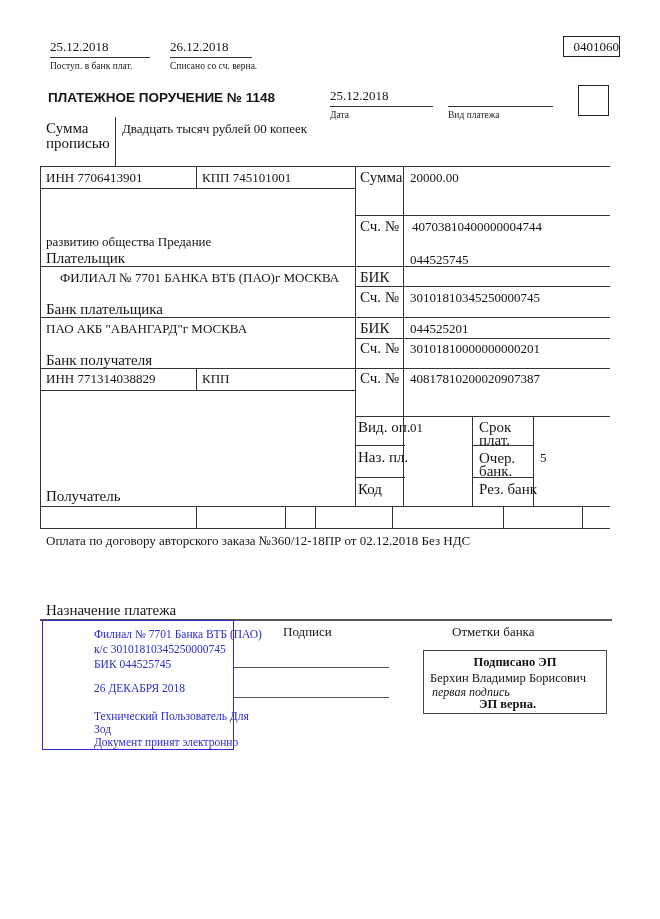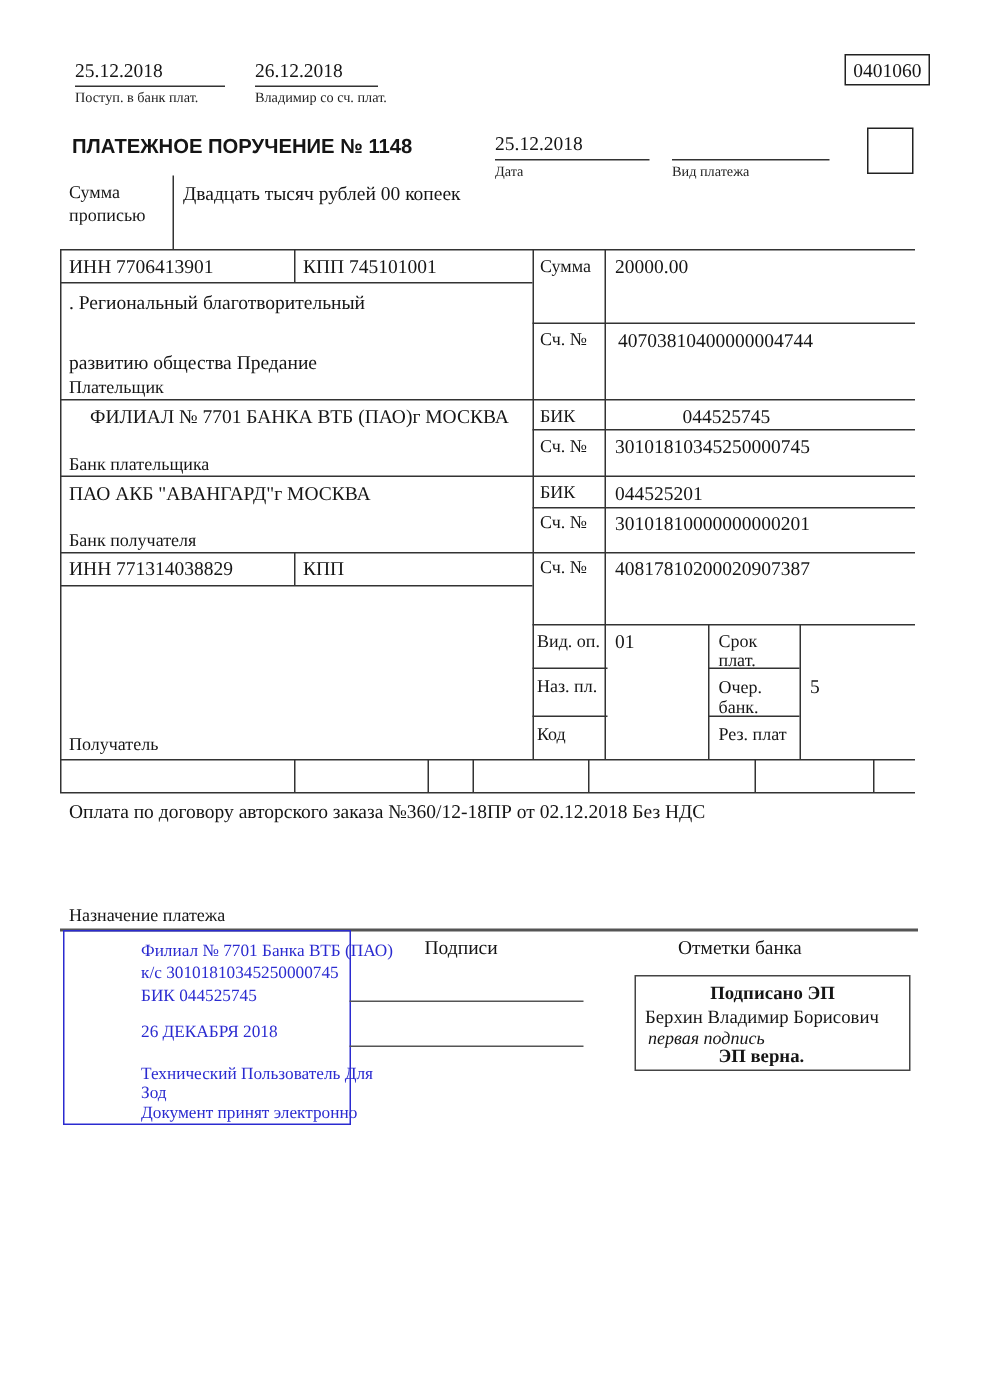--- a/index.html
+++ b/index.html
@@ -1,20 +1,20 @@
 <!DOCTYPE html>
 <html><head>
 <meta charset="utf-8">
 <style>
   html,body{margin:0;padding:0;background:#ffffff;}
   #page{position:relative;width:660px;height:919px;background:#ffffff;overflow:hidden;
         font-family:"Liberation Serif","DejaVu Serif",serif;color:#151515;}
   .t{position:absolute;font-size:13px;line-height:15px;white-space:nowrap;}
   .wrap{white-space:normal;}
-  .lbl{position:absolute;font-size:12px;line-height:13px;white-space:nowrap;}
+  .lbl{position:absolute;font-size:15px;line-height:13px;white-space:nowrap;}
   .sm{position:absolute;font-size:9.5px;line-height:11px;white-space:nowrap;color:#222;}
   .title{position:absolute;font-family:"Liberation Sans","DejaVu Sans",sans-serif;
          font-weight:bold;font-size:13.5px;white-space:nowrap;}
   .hl{position:absolute;height:0;border-top:1px solid #333;}
   .vl{position:absolute;width:0;border-left:1px solid #333;}
   .box{position:absolute;border:1.5px solid #222;display:flex;align-items:center;justify-content:center;}
   .name3{line-height:20px;}
   .stamp{position:absolute;border:1px solid #2b2bd0;color:#2b2bd0;}
   .stamp .t{color:#2b2bd0;font-size:11.5px;margin-left:44px;}
   .epbox{position:absolute;border:1px solid #444;}
@@ -24,23 +24,23 @@
 <body>
 
 <div id="page">
 
   <div class="t" style="left:50px;top:39px;">25.12.2018</div>
   <div class="hl" style="left:50px;top:57px;width:100px;"></div>
   <div class="sm" style="left:50px;top:61px;">Поступ. в банк плат.</div>
 
   <div class="t" style="left:170px;top:39px;">26.12.2018</div>
   <div class="hl" style="left:170px;top:57px;width:82px;"></div>
-  <div class="sm" style="left:170px;top:61px;">Владимир со сч. плат.</div>
+  <div class="sm" style="left:170px;top:61px;">Списано со сч. верна.</div>
 
-  <div class="box" style="left:563px;top:36px;width:55px;height:19px;font-size:13px;">
+  <div class="box" style="left:563px;top:36px;width:55px;height:19px;font-size:13px;justify-content:flex-end;">
     <span>0401060</span>
   </div>
 
   <div class="title" style="left:48px;top:90px;">ПЛАТЕЖНОЕ ПОРУЧЕНИЕ № 1148</div>
 
   <div class="t" style="left:330px;top:88px;">25.12.2018</div>
   <div class="hl" style="left:330px;top:106px;width:103px;"></div>
   <div class="sm" style="left:330px;top:110px;">Дата</div>
 
   <div class="hl" style="left:448px;top:106px;width:105px;"></div>
@@ -82,30 +82,29 @@
   <div class="vl" style="left:315px;top:506px;height:22px;"></div>
   <div class="vl" style="left:392px;top:506px;height:22px;"></div>
   <div class="vl" style="left:503px;top:506px;height:22px;"></div>
   <div class="vl" style="left:582px;top:506px;height:22px;"></div>
 
   <div class="t" style="left:46px;top:170px;">ИНН 7706413901</div>
   <div class="t" style="left:202px;top:170px;">КПП 745101001</div>
   <div class="lbl" style="left:360px;top:171px;">Сумма</div>
   <div class="t" style="left:410px;top:170px;">20000.00</div>
 
-  <div class="t name3" style="left:46px;top:192px;">. Региональный благотворительный</div>
   <div class="t name3" style="left:46px;top:232px;">развитию общества Предание</div>
 
   <div class="lbl" style="left:360px;top:220px;">Сч. №</div>
   <div class="t" style="left:412px;top:219px;">40703810400000004744</div>
   <div class="lbl" style="left:46px;top:252px;">Плательщик</div>
 
   <div class="t" style="left:60px;top:270px;">ФИЛИАЛ № 7701 БАНКА ВТБ (ПАО)г МОСКВА</div>
   <div class="lbl" style="left:360px;top:271px;">БИК</div>
-  <div class="t" style="left:410px;top:270px;margin-left:45px;">044525745</div>
+  <div class="t" style="left:410px;top:252px;">044525745</div>
   <div class="lbl" style="left:360px;top:291px;">Сч. №</div>
   <div class="t" style="left:410px;top:290px;">30101810345250000745</div>
   <div class="lbl" style="left:46px;top:303px;">Банк плательщика</div>
 
   <div class="t" style="left:46px;top:321px;">ПАО АКБ "АВАНГАРД"г МОСКВА</div>
   <div class="lbl" style="left:360px;top:322px;">БИК</div>
   <div class="t" style="left:410px;top:321px;">044525201</div>
   <div class="lbl" style="left:360px;top:342px;">Сч. №</div>
   <div class="t" style="left:410px;top:341px;">30101810000000000201</div>
   <div class="lbl" style="left:46px;top:354px;">Банк получателя</div>
@@ -117,21 +116,21 @@
 
   <div class="lbl" style="left:358px;top:421px;">Вид. оп.</div>
   <div class="t" style="left:410px;top:420px;">01</div>
   <div class="lbl wrap" style="left:479px;top:421px;width:46px;white-space:normal;">Срок плат.</div>
 
   <div class="lbl" style="left:358px;top:451px;">Наз. пл.</div>
   <div class="lbl wrap" style="left:479px;top:452px;width:46px;white-space:normal;">Очер. банк.</div>
   <div class="t" style="left:540px;top:450px;">5</div>
 
   <div class="lbl" style="left:358px;top:483px;">Код</div>
-  <div class="lbl" style="left:479px;top:483px;">Рез. плат</div>
+  <div class="lbl" style="left:479px;top:483px;">Рез. банк</div>
   <div class="lbl" style="left:46px;top:490px;">Получатель</div>
 
   <div class="t" style="left:46px;top:533px;">Оплата по договору авторского заказа №360/12-18ПР от 02.12.2018 Без НДС</div>
   <div class="lbl" style="left:46px;top:604px;">Назначение платежа</div>
   <div class="hl" style="left:40px;top:619px;width:572px;border-top:2px solid #555;"></div>
 
   <div class="t" style="left:283px;top:624px;">Подписи</div>
   <div class="t" style="left:452px;top:624px;">Отметки банка</div>
 
   <div class="stamp" style="left:42px;top:620px;width:190px;height:128px;">

